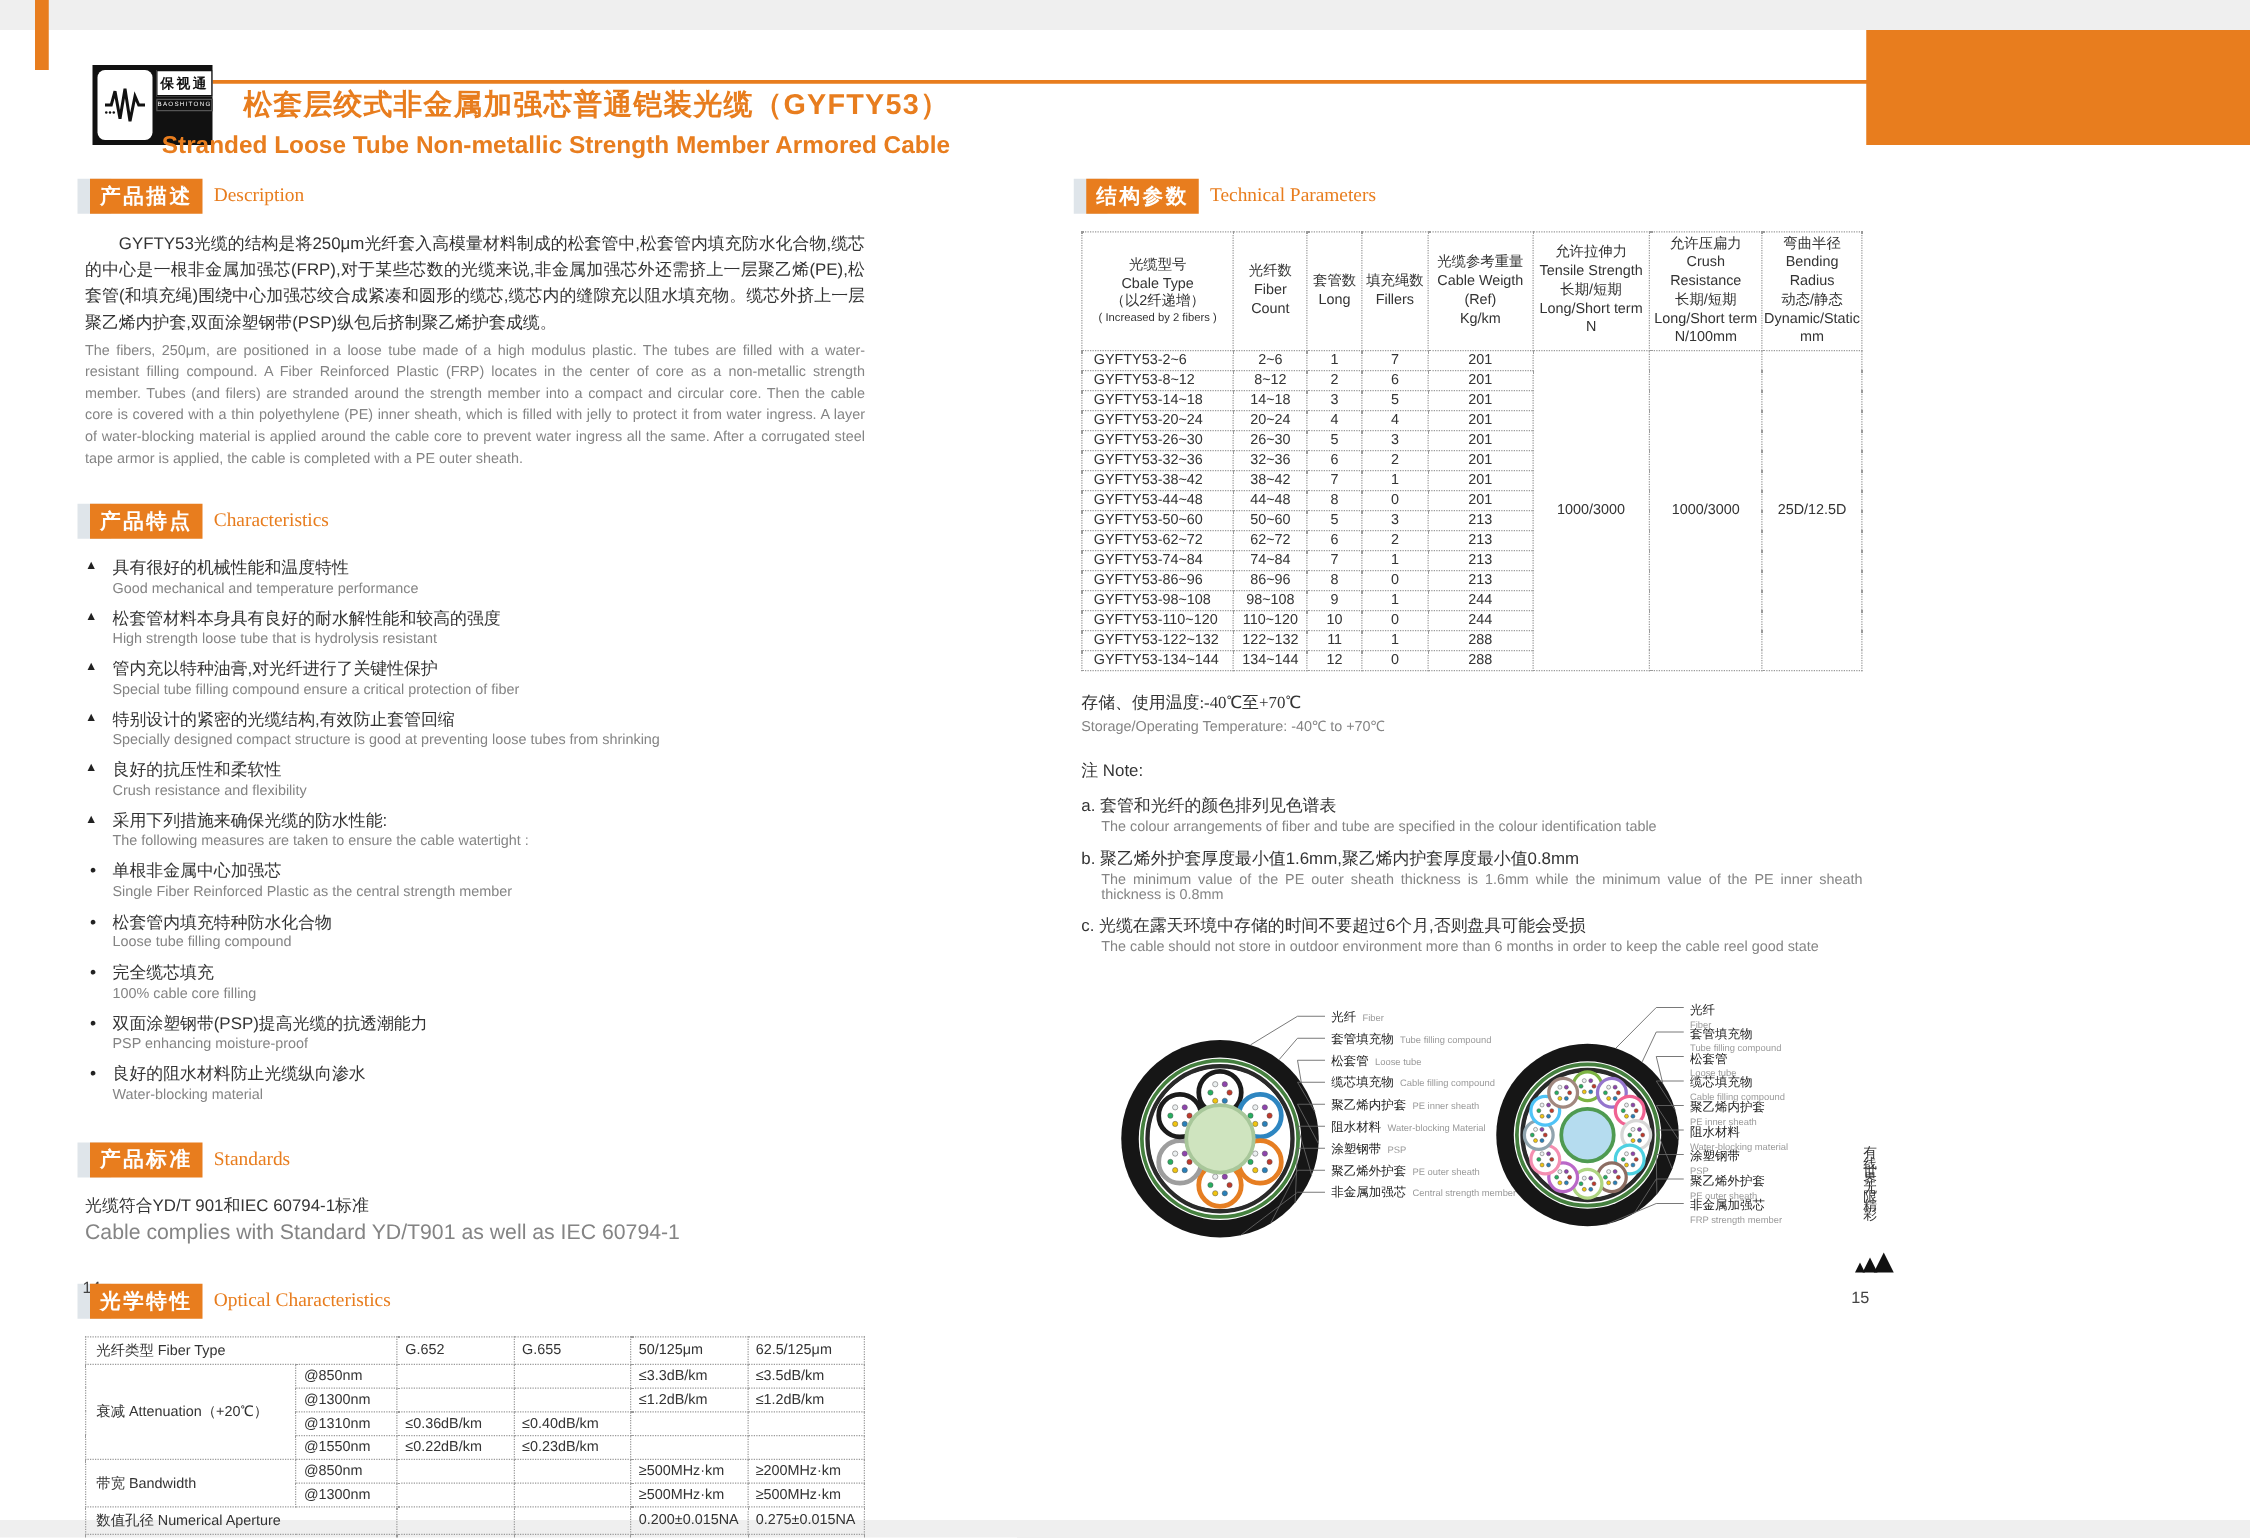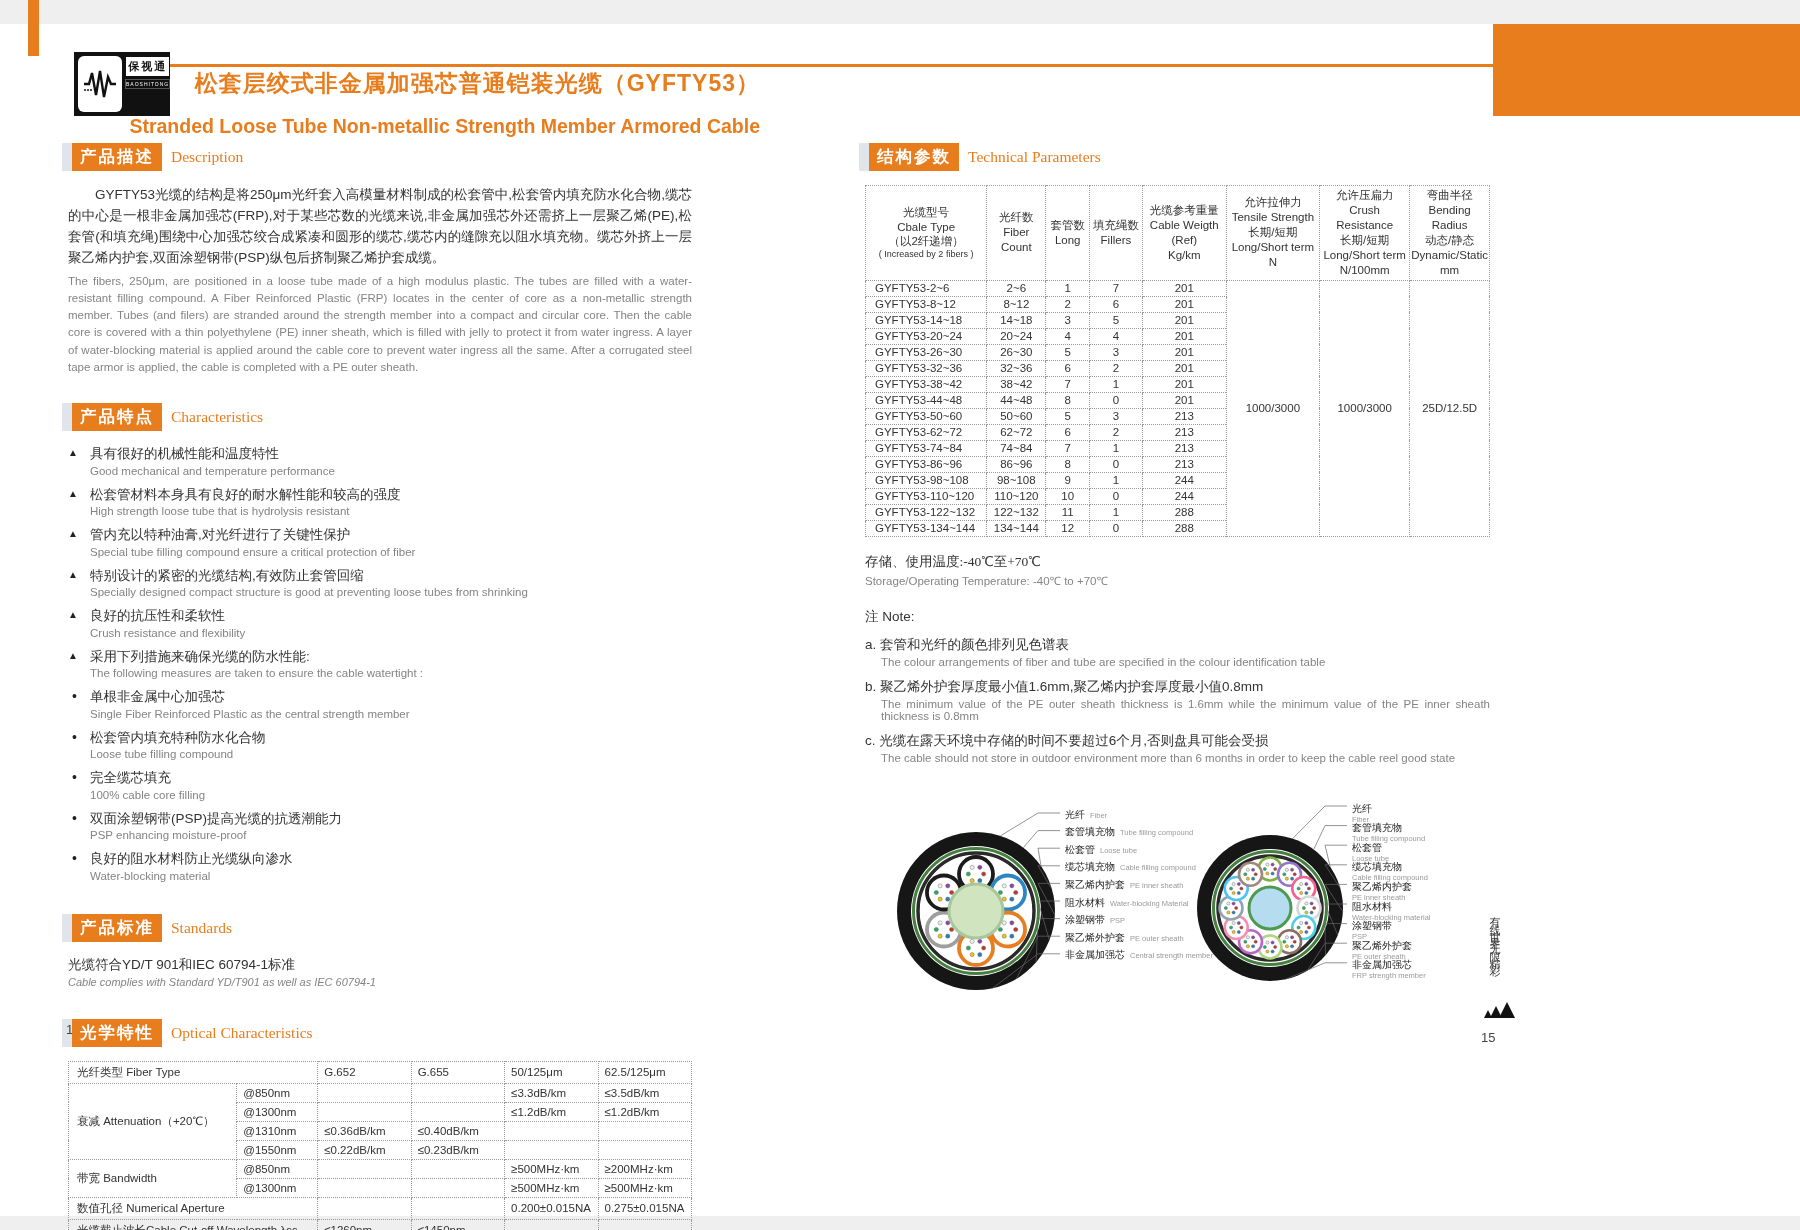--- a/index.html
+++ b/index.html
@@ -13,41 +13,41 @@
   .corner-block{position:absolute;left:1493px;top:24px;width:307px;height:92px;background:var(--orange);}
   
   .logo{position:absolute;left:74px;top:52px;width:96px;height:64px;background:#111;padding:4px;display:flex;gap:3px;}
   .logo .wave{flex:0 0 44px;background:#fff;border-radius:6px;display:flex;align-items:center;justify-content:center;}
   .logo .rcol{flex:1;display:flex;flex-direction:column;gap:2px;}
   .logo .cnbox{background:#fff;border:1px solid #111;color:#111;font-weight:bold;font-size:11px;text-align:center;letter-spacing:2px;padding:2px 0;}
   .logo .enbox{background:#111;color:#fff;font-size:5px;text-align:center;letter-spacing:1px;padding:1px 0;border:1px solid #555;}
   
   .titles{position:absolute;left:120px;top:68px;width:640px;text-align:right;color:var(--orange);}
   .title-cn{font-size:23px;font-weight:bold;letter-spacing:1px;}
-  .title-en{font-size:19.5px;font-weight:bold;margin-top:16px;}
+  .title-en{font-size:19.5px;font-weight:bold;margin-top:6px;}
   
   .colL{position:absolute;left:68px;top:142px;width:624px;}
   .colR{position:absolute;left:865px;top:142px;width:625px;}
   
   .sec{display:flex;align-items:center;margin:0 0 13px -6px;height:30px;}
   .sec .sq{width:27px;height:28px;background:#dfe5ea;margin-right:-17px;}
   .sec .tag{position:relative;z-index:1;background:var(--orange);color:#fff;font-weight:bold;font-size:16.5px;letter-spacing:2px;padding:3px 8px;}
   .sec .eng{font-family:"Liberation Serif",serif;color:var(--orange);font-size:15.5px;margin-left:9px;}
   .pcn{font-size:13.5px;color:var(--ink);line-height:1.55;text-align:justify;text-indent:2em;margin:0 0 4px;}
   .pen{font-size:11.5px;color:var(--gray);line-height:1.5;text-align:justify;margin:0;}
   .gap26{height:26px;} .gap22{height:22px;} .gap30{height:30px;}
   
   .chit{display:flex;margin-bottom:7px;}
   .chm{width:22px;flex:0 0 22px;color:#222;}
   .chm.tri{font-size:10px;padding-top:2px;}
   .chm.dot{font-size:14px;padding-left:4px;}
   .chcn{font-size:13.5px;color:var(--ink);line-height:1.3;}
   .chen{font-size:11.5px;color:var(--gray);line-height:1.3;margin-top:1px;}
   .stdcn{font-size:13.5px;color:var(--ink);margin:2px 0 2px;}
-  .stden{font-size:11px;color:var(--gray);font-style:italic;}
+  .stden{font-size:17px;color:var(--gray);}
   
   table{border-collapse:collapse;width:100%;}
   .opt{margin-top:8px;font-size:11.5px;color:var(--ink);}
   .opt td{border:1px dotted var(--dot);padding:3px 6px;text-align:left;height:16px;}
   .opt .olbl{padding-left:8px;}
   .tech{font-size:11.5px;color:var(--ink);margin-top:2px;}
   .tech th{border:1px dotted var(--dot);font-weight:normal;padding:2px 1px;vertical-align:middle;}
   .tech th div{line-height:1.3;}
   .tech th .thsmall{font-size:9px;}
   .tech td{border:1px dotted var(--dot);text-align:center;padding:1.5px 2px;height:15px;}

